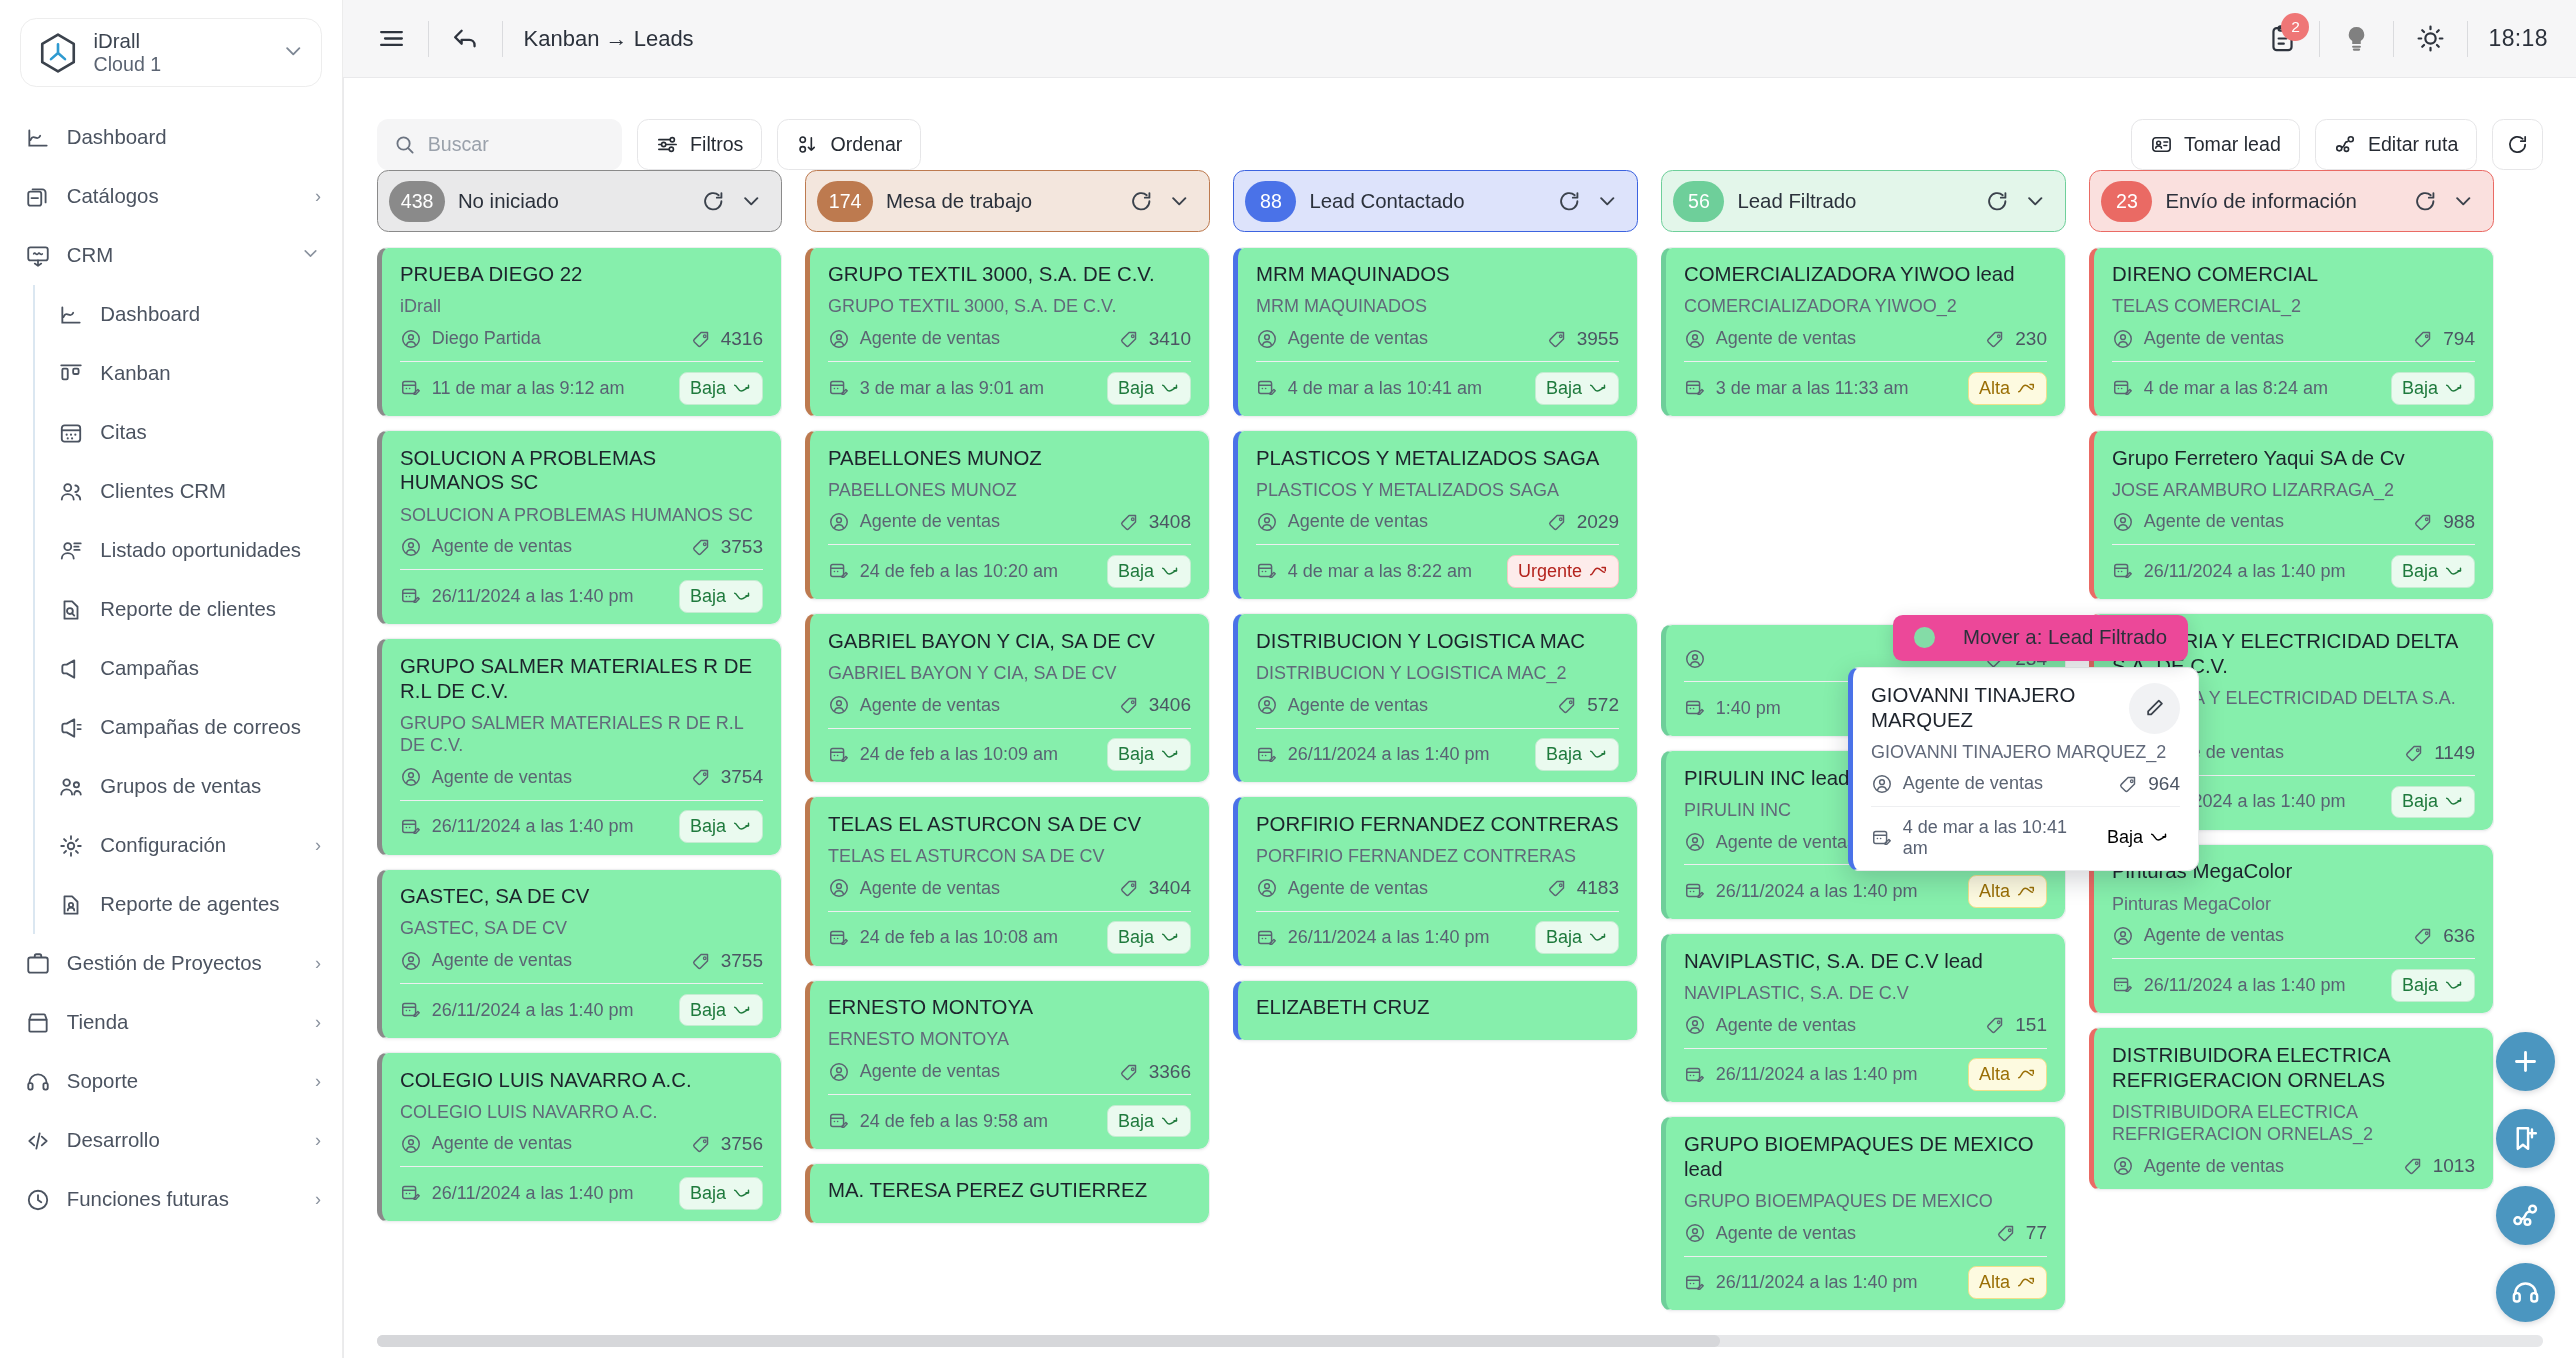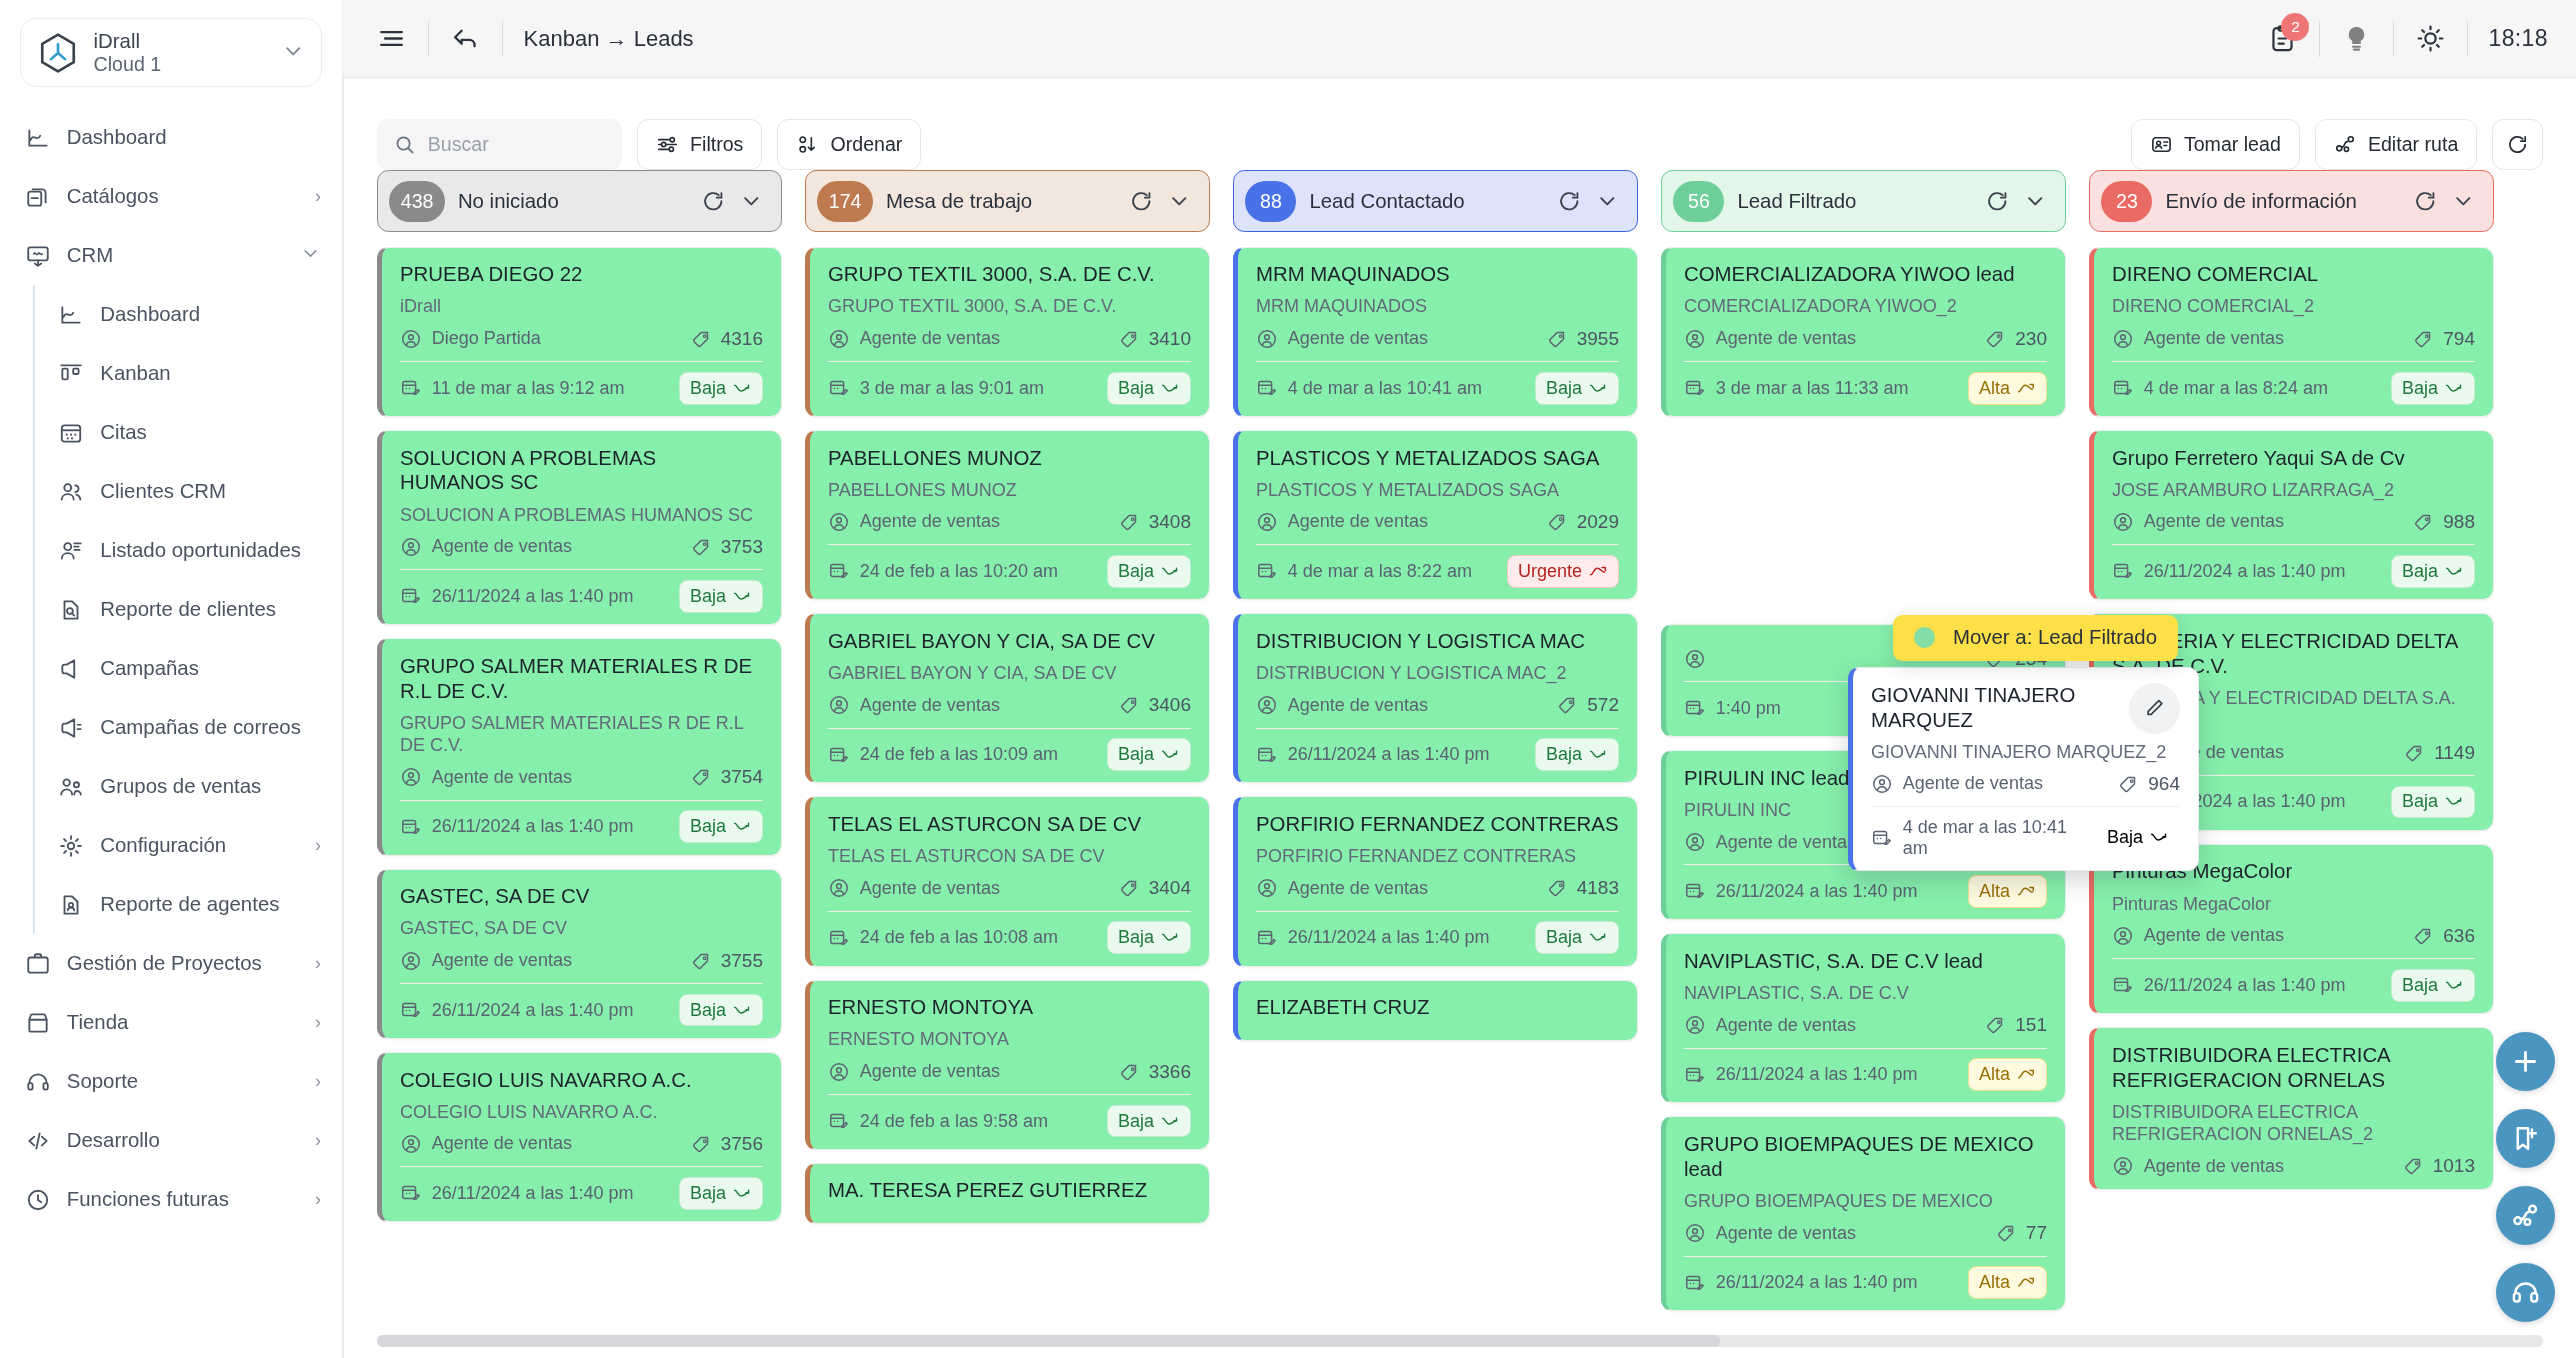--- a/index.html
+++ b/index.html
@@ -144,23 +144,23 @@
     position: absolute; width: 351px; background: #fff; border-radius: 11.4px;
     border: 0.8px solid #e9eaec; border-left: 5.7px solid #4a72e8;
     padding: 14.7px 18px 11.4px 18px; box-shadow: 0 8.2px 26px rgba(16,24,40,.18);
     z-index: 40;
   }
   .edit-fab {
     width: 51px; height: 51px; border-radius: 50%; background: #f1f2f4;
     display: flex; align-items: center; justify-content: center; flex: 0 0 51px;
   }
   .tooltip {
-    position: absolute; z-index: 50; background: #fde047; border-radius: 9.8px;
+    position: absolute; z-index: 50; background: #ec4899; border-radius: 9.8px;
     box-shadow: 0 4.9px 18px rgba(16,24,40,.16); padding: 11.4px 21px;
-    display: flex; align-items: center; gap: 18px; font-size: 20.4px; color: #2b313b;
+    display: flex; align-items: center; gap: 28px; font-size: 20.4px; color: #2b313b;
     white-space: nowrap;
   }
   .tip-dot { width: 21px; height: 21px; border-radius: 50%; background: #84dca7; flex: 0 0 21px; }
   .drop-zone {
     border: 0; border-left: 5.7px solid transparent; background: #ffffff;
     border-radius: 11.4px; height: 181px; flex: 0 0 181px;
   }
 
   
   .fabs { position: absolute; right: 21px; bottom: 36px; display: flex; flex-direction: column; gap: 18px; z-index: 60; }
@@ -1343,21 +1343,21 @@
                   <path d="M20 12a8 8 0 1 1-2.6-5.9" stroke="currentColor" stroke-width="1.8" stroke-linecap="round"></path>
                   <path d="M20 4v4.5h-4.5" stroke="currentColor" stroke-width="1.8" stroke-linecap="round" stroke-linejoin="round"></path>
                 </svg></span>
       <span class="col-ic"><svg viewBox="0 0 24 24" fill="none">
                   <path d="M6 9l6 6 6-6" stroke="currentColor" stroke-width="1.9" stroke-linecap="round" stroke-linejoin="round"></path>
                 </svg></span>
     </div>
     <div class="col-body">
               <div class="card" style="border-left-color:#ea6a64">
       <div class="card-title">DIRENO COMERCIAL</div>
-      <div class="card-sub">DIRENO COMERCIAL_2</div>
+      <div class="card-sub">TELAS COMERCIAL_2</div>
                 <div class="card-meta">
       <span class="who">
                     <span class="mic"><svg viewBox="0 0 24 24" fill="none">
                         <circle cx="12" cy="12" r="9" stroke="currentColor" stroke-width="1.6"></circle>
                         <circle cx="12" cy="10" r="2.6" stroke="currentColor" stroke-width="1.6"></circle>
                         <path d="M7.2 18.2c.7-2 2.6-3.2 4.8-3.2s4.1 1.2 4.8 3.2" stroke="currentColor" stroke-width="1.6" stroke-linecap="round"></path>
                       </svg></span>
                     <span>Agente de ventas</span>
                   </span>
       <span class="tagnum">

